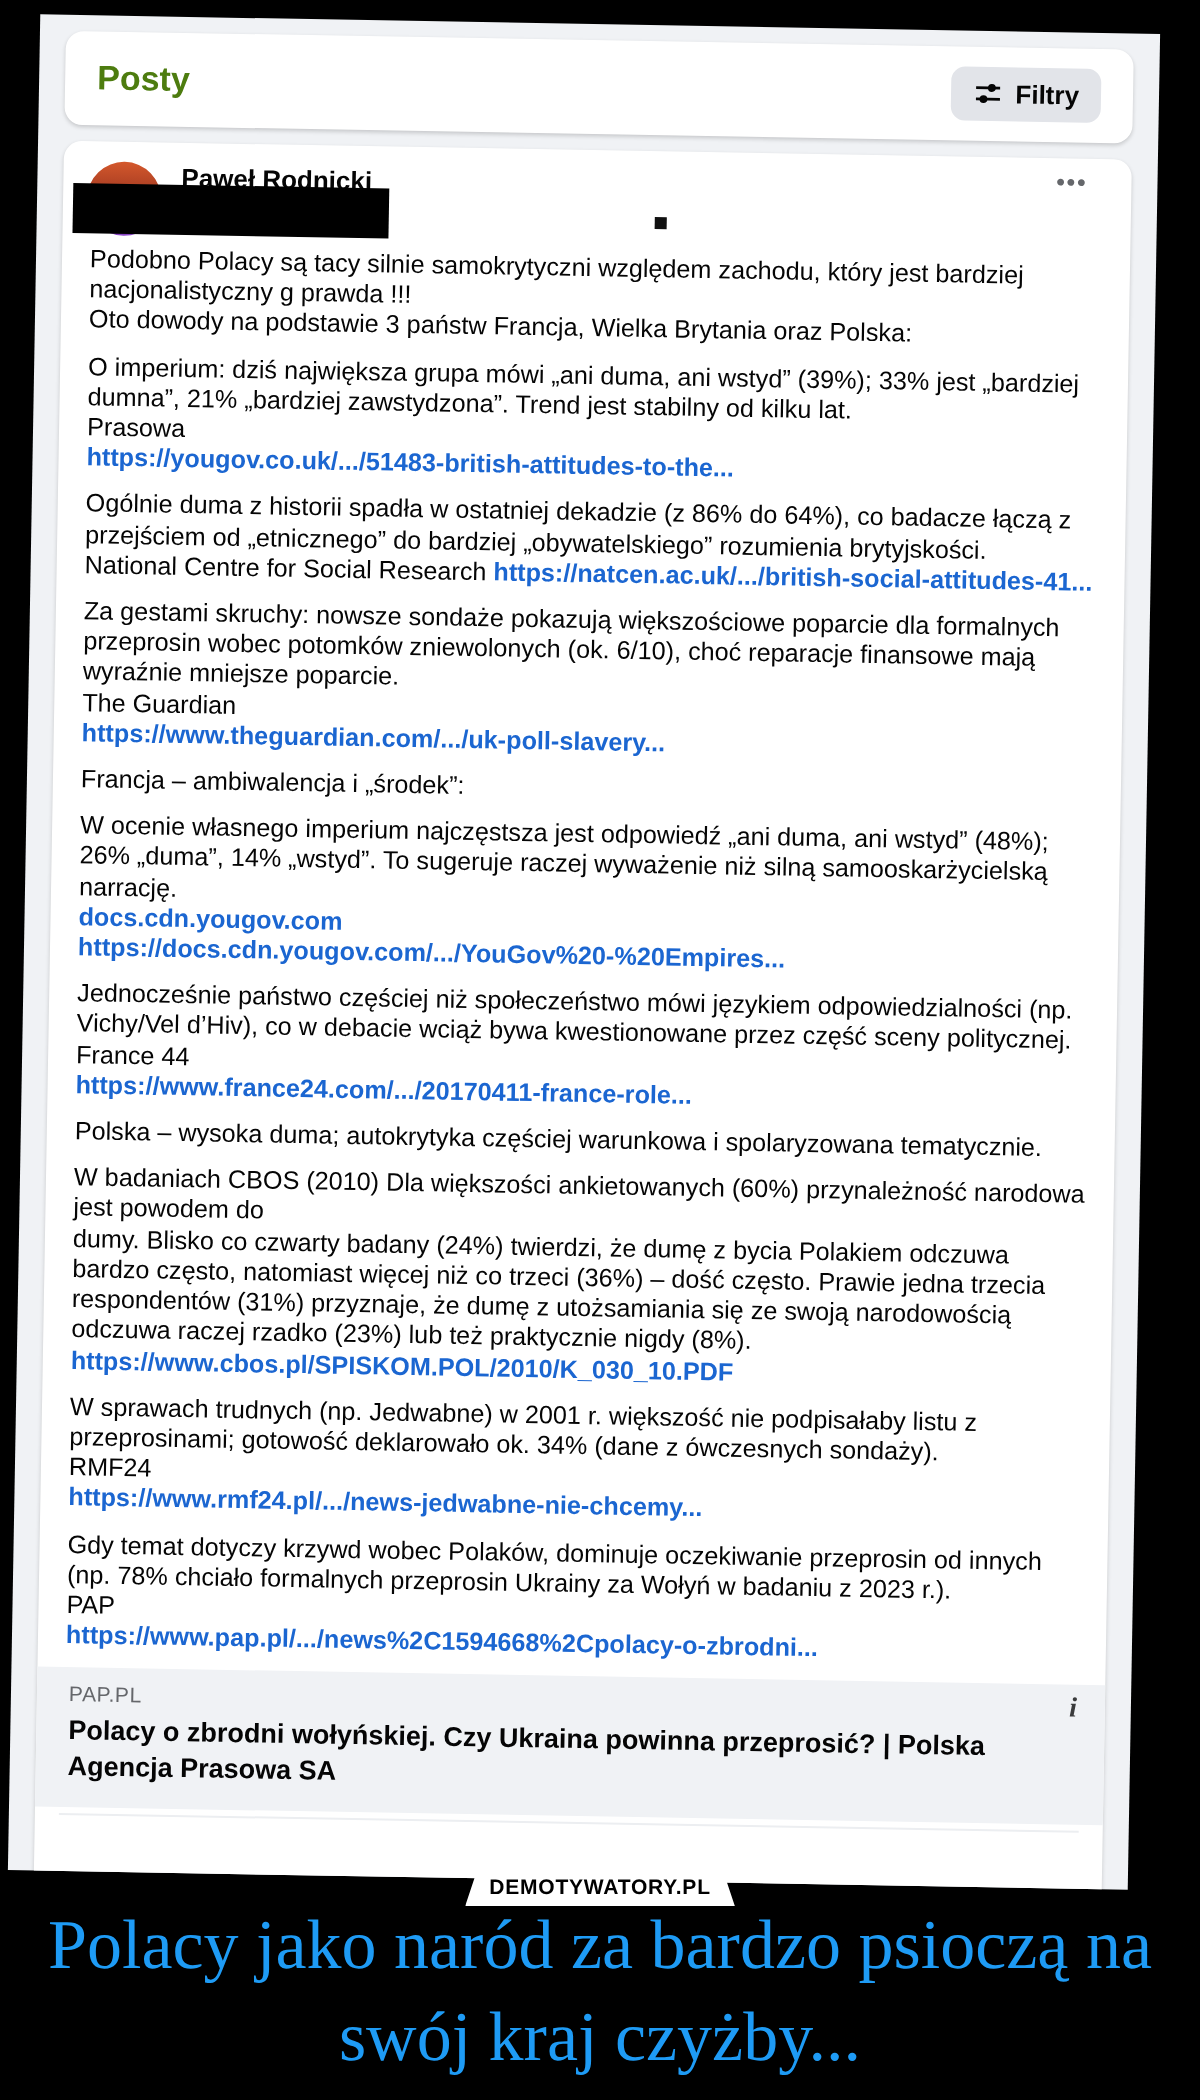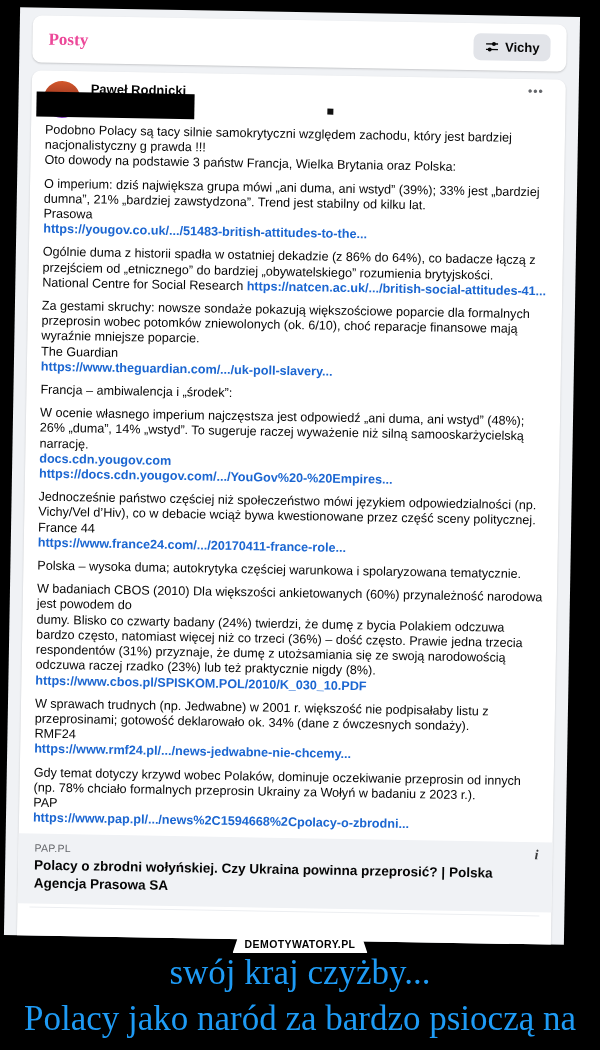--- a/index.html
+++ b/index.html
@@ -10,21 +10,21 @@
   
   .shot{
     position:absolute;left:12px;top:12px;width:560px;height:928px;
     background:#f0f2f5;transform:rotate(1deg);overflow:hidden;
   }
   .header-card{
     position:absolute;left:13px;top:8px;width:534px;height:47px;box-sizing:border-box;
     background:#fff;border-radius:9px;box-shadow:0 1px 2px rgba(0,0,0,.18);
     display:flex;align-items:center;justify-content:space-between;padding:0 16px;
   }
-  .feed-title{font-size:17px;font-weight:700;color:#ec4899;font-family:Liberation Serif, serif;}
+  .feed-title{font-size:17px;font-weight:700;color:#4d7c0f;}
   .filter-btn{
     display:flex;align-items:center;gap:6px;background:#e2e4e9;border:none;
     border-radius:7px;padding:6px 11px;font-size:13px;font-weight:600;color:#050505;
     font-family:inherit;cursor:pointer;
   }
   .post-card{
     position:absolute;left:13px;top:63px;width:534px;box-sizing:border-box;
     background:#fff;border-radius:9px;box-shadow:0 1px 2px rgba(0,0,0,.18);
     padding-bottom:5px;
   }
@@ -78,21 +78,21 @@
     <div class="feed-title">Posty</div>
     <button class="filter-btn">
       <span style="display:flex;">
         <svg width="15" height="15" viewBox="0 0 20 20">
           <line x1="2" y1="6" x2="18" y2="6" stroke="#050505" stroke-width="1.8"></line>
           <line x1="2" y1="13.5" x2="18" y2="13.5" stroke="#050505" stroke-width="1.8"></line>
           <circle cx="12.5" cy="6" r="2.6" fill="#050505"></circle>
           <circle cx="7" cy="13.5" r="2.6" fill="#050505"></circle>
         </svg>
       </span>
-      <span>Vichy</span>
+      <span>Filtry</span>
     </button>
   </div>
 
   <div class="post-card">
     <div class="post-header">
       <div class="avatar"></div>
       <div class="author">Paweł Rodnicki</div>
       <div class="censor-main"></div>
       <div class="censor-dot"></div>
       <button class="more-btn">•••</button>
@@ -128,15 +128,15 @@
         
       </button>
 
     </div>
   </div>
 </div>
 
 <div class="badge">DEMOTYWATORY.PL</div>
 
 <div class="caption" style="color: rgb(30, 155, 245);">
+  <div>Polacy jako naród za bardzo psioczą na</div>
   <div>swój kraj czyżby...</div>
-  <div>Polacy jako naród za bardzo psioczą na</div>
 </div>
 
 </body></html>

